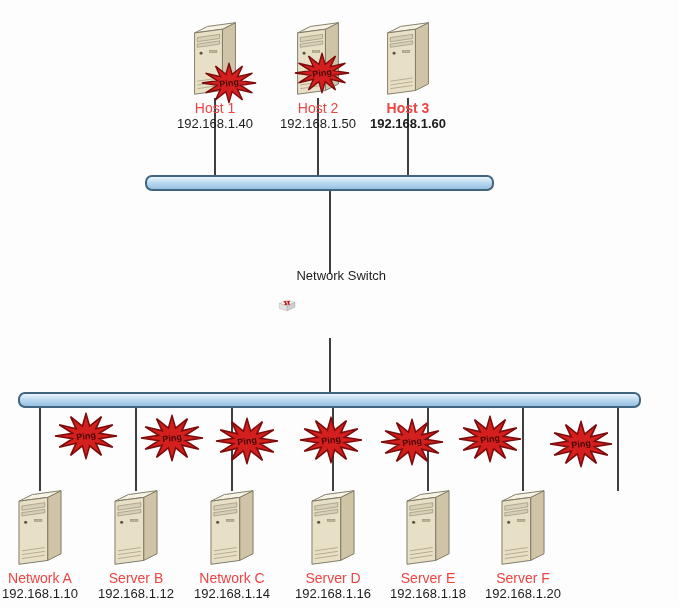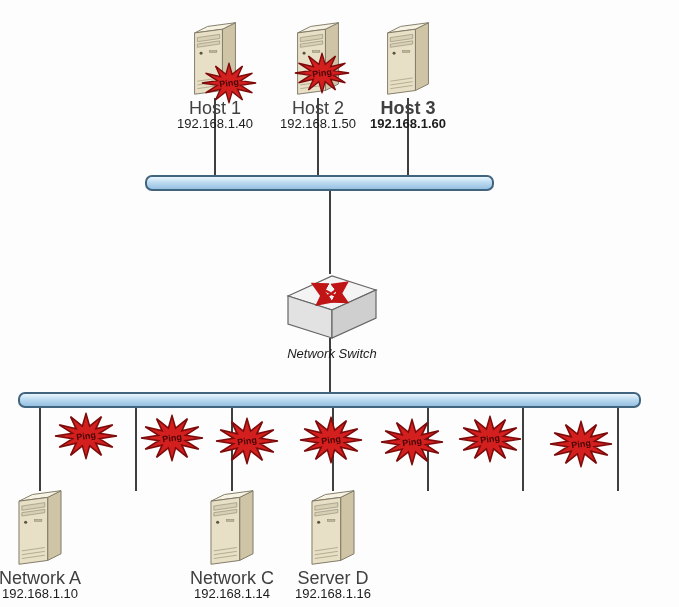--- a/index.html
+++ b/index.html
@@ -11,21 +11,21 @@
     overflow:hidden;
   }
   .node{
     position:absolute;
     display:flex;flex-direction:column;align-items:center;
     width:96px;
     z-index:3;
   }
   .node svg.tower{display:block;}
   .label{
-    font-size:18px;color:#404040;line-height:16px;text-align:center;
+    font-size:14px;color:#ef4444;line-height:16px;text-align:center;
     white-space:nowrap;
   }
   .ip{
     font-size:13px;color:#1c1c1c;line-height:15px;
     white-space:nowrap;
   }
   .vline{
     position:absolute;width:2px;background:#3f3f3f;z-index:1;
   }
   .bus{
@@ -39,23 +39,22 @@
   }
   .ping svg{display:block;width:100%;height:100%;}
   .ping-text{
     position:absolute;left:0;top:0;width:100%;height:100%;
     display:flex;align-items:center;justify-content:center;
     font-size:9px;font-weight:bold;color:#470404;
     transform:rotate(-8deg);
     pointer-events:none;
   }
   .switch-node{
-    position:absolute;display:flex;flex-direction:column;align-items:center;
+    position:absolute;display:flex;flex-direction:row;align-items:flex-start;
     z-index:3;
-    font-style:italic;
   }
   .switch-label{
     font-size:13px;color:#1c1c1c;margin-top:2px;white-space:nowrap;
   }
   .defs{position:absolute;width:0;height:0;overflow:hidden;}
 </style>
 </head>
 <body>
 
 <svg class="defs" aria-hidden="true">
@@ -196,28 +195,49 @@
     <span class="ping-text">Ping</span>
   </div>
 
   <div class="node" style="left:-8px;top:484px;">
     <svg class="tower" width="56" height="86" viewBox="0 0 56 90">
         <use href="#tower"></use>
       </svg>
     <div class="label">Network A</div>
     <div class="ip">192.168.1.10</div>
   </div>
+  <div class="node" style="left:88px;top:484px;">
+    <svg class="tower" width="56" height="86" viewBox="0 0 56 90">
+        <use href="#tower"></use>
+      </svg>
+    <div class="label">Server B</div>
+    <div class="ip">192.168.1.12</div>
+  </div>
   <div class="node" style="left:184px;top:484px;">
     <svg class="tower" width="56" height="86" viewBox="0 0 56 90">
         <use href="#tower"></use>
       </svg>
     <div class="label">Network C</div>
     <div class="ip">192.168.1.14</div>
   </div>
   <div class="node" style="left:285px;top:484px;">
     <svg class="tower" width="56" height="86" viewBox="0 0 56 90">
         <use href="#tower"></use>
       </svg>
     <div class="label">Server D</div>
     <div class="ip">192.168.1.16</div>
   </div>
+  <div class="node" style="left:380px;top:484px;">
+    <svg class="tower" width="56" height="86" viewBox="0 0 56 90">
+        <use href="#tower"></use>
+      </svg>
+    <div class="label">Server E</div>
+    <div class="ip">192.168.1.18</div>
+  </div>
+  <div class="node" style="left:475px;top:484px;">
+    <svg class="tower" width="56" height="86" viewBox="0 0 56 90">
+        <use href="#tower"></use>
+      </svg>
+    <div class="label">Server F</div>
+    <div class="ip">192.168.1.20</div>
+  </div>
 
 </div>
 
 </body></html>

